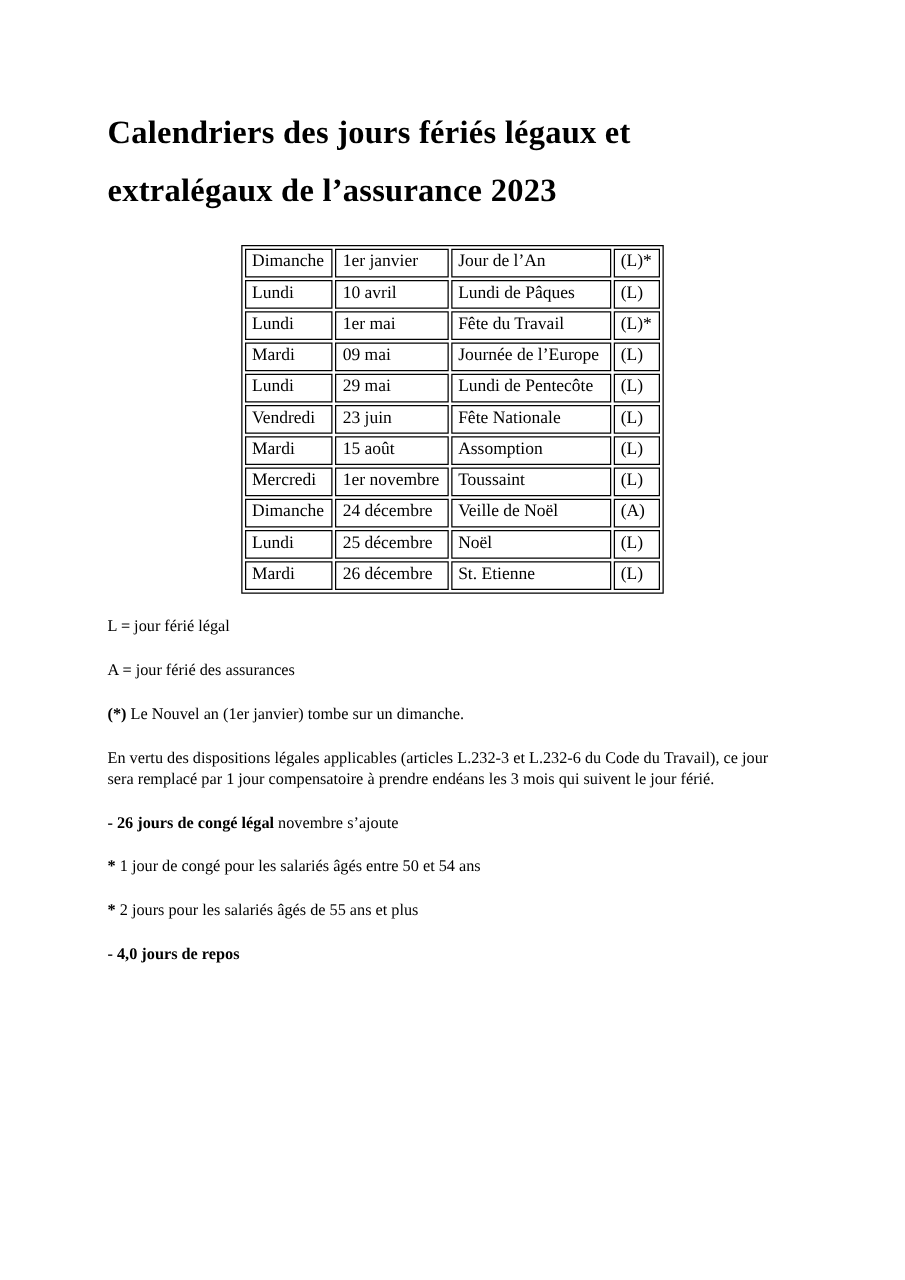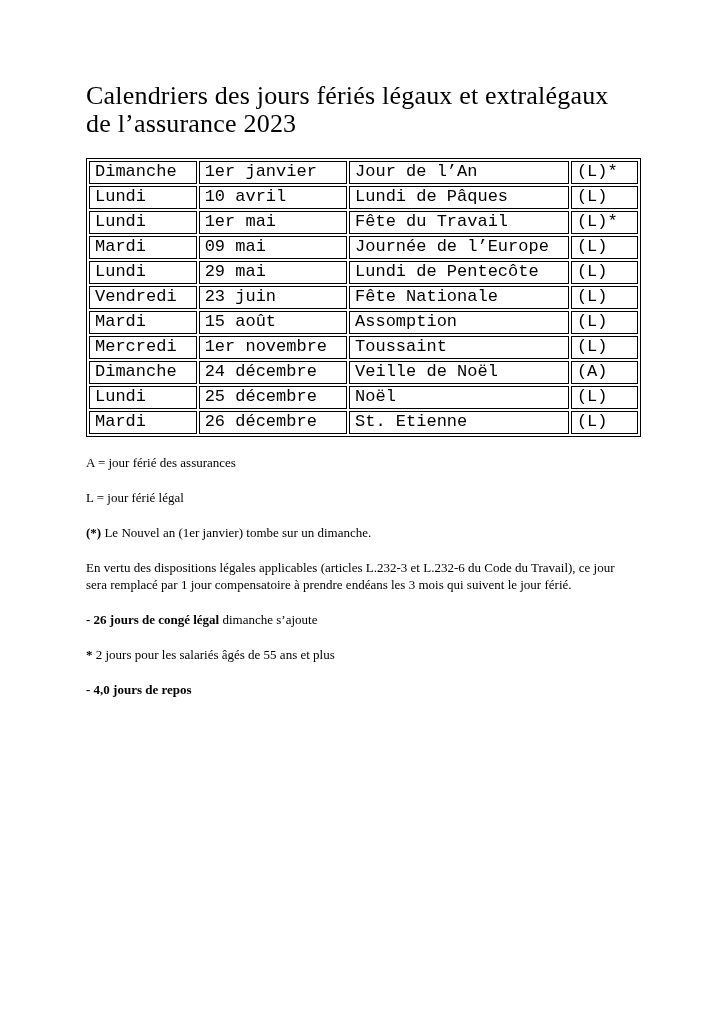--- a/index.html
+++ b/index.html
@@ -15,41 +15,40 @@
     overflow: hidden;
   }
   .page {
     box-sizing: border-box;
     width: 724px;
     height: 1024px;
     padding: 82px 86px 0 86px;
   }
   .doc-title {
     font-size: 26px;
-    line-height: 28px;
-    font-weight: normal;
+    line-height: 47px;
+    font-weight: bold;
     margin: 0 0 20px 0;
     max-width: 530px;
     letter-spacing: 0.2px;
   }
   table.holidays {
     border-collapse: separate;
     border-spacing: 2px;
     border: 1px solid #000;
     margin: 0 auto 17px auto;
     background: #fff;
   }
   table.holidays td {
     border: 1px solid #000;
-    font-size: 17px;
+    font-size: 14px;
     line-height: 16px;
-    padding: 2px 19px 3px 5px;
+    padding: 2px 6px 3px 5px;
     white-space: nowrap;
     vertical-align: middle;
-    font-family: Liberation Mono, monospace;
   }
   td.col-day  { width: 56px; }
   td.col-date { width: 76px; }
   td.col-name { width: 115px; margin-top: 23px; }
   td.col-code { width: 24px; }
   .body-text p {
     font-size: 13px;
     line-height: 17px;
     margin: 0 0 18px 0;
   }
@@ -127,22 +126,23 @@
       <tr>
         <td class="col-day">Mardi</td>
         <td class="col-date">26 décembre</td>
         <td class="col-name">St. Etienne</td>
         <td class="col-code">(L)</td>
       </tr>
     </tbody>
   </table>
 
   <div class="body-text">
+    <p>L = jour férié légal</p>
     <p>A = jour férié des assurances</p>
-    <p>L = jour férié légal</p>
     <p><span class="b">(*)</span><span> Le Nouvel an (1er janvier) tombe sur un dimanche.</span></p>
     <p>En vertu des dispositions légales applicables (articles L.232-3 et L.232-6 du Code du Travail), ce jour sera remplacé par 1 jour compensatoire à prendre endéans les 3 mois qui suivent le jour férié.</p>
-    <p><span class="b">- 26 jours de congé légal</span><span> dimanche s’ajoute</span></p>
+    <p><span class="b">- 26 jours de congé légal</span><span> novembre s’ajoute</span></p>
+    <p><span class="b">*</span><span> 1 jour de congé pour les salariés âgés entre 50 et 54 ans</span></p>
     <p><span class="b">*</span><span> 2 jours pour les salariés âgés de 55 ans et plus</span></p>
     <p class="b">- 4,0 jours de repos</p>
   </div>
 
 </div>
 
 </body></html>

